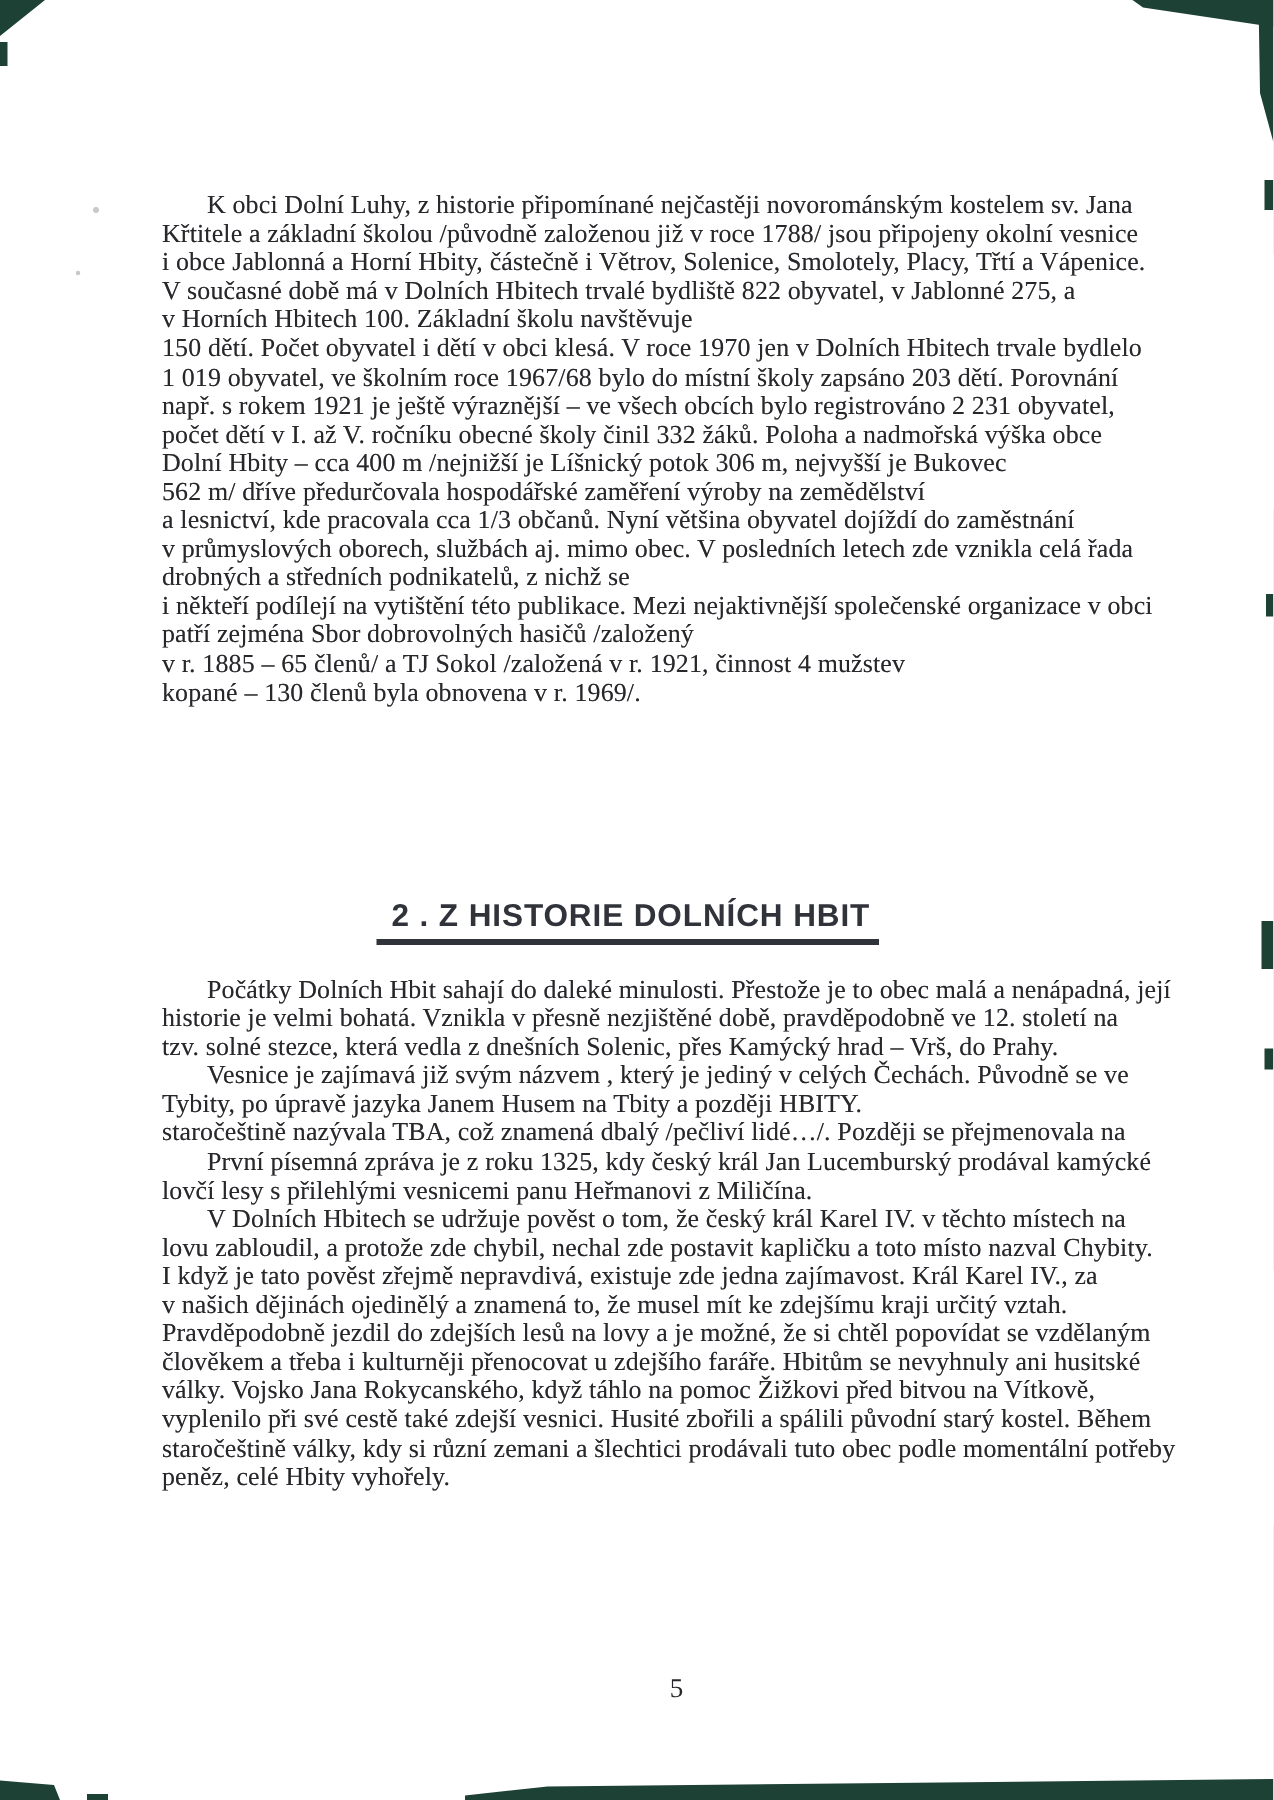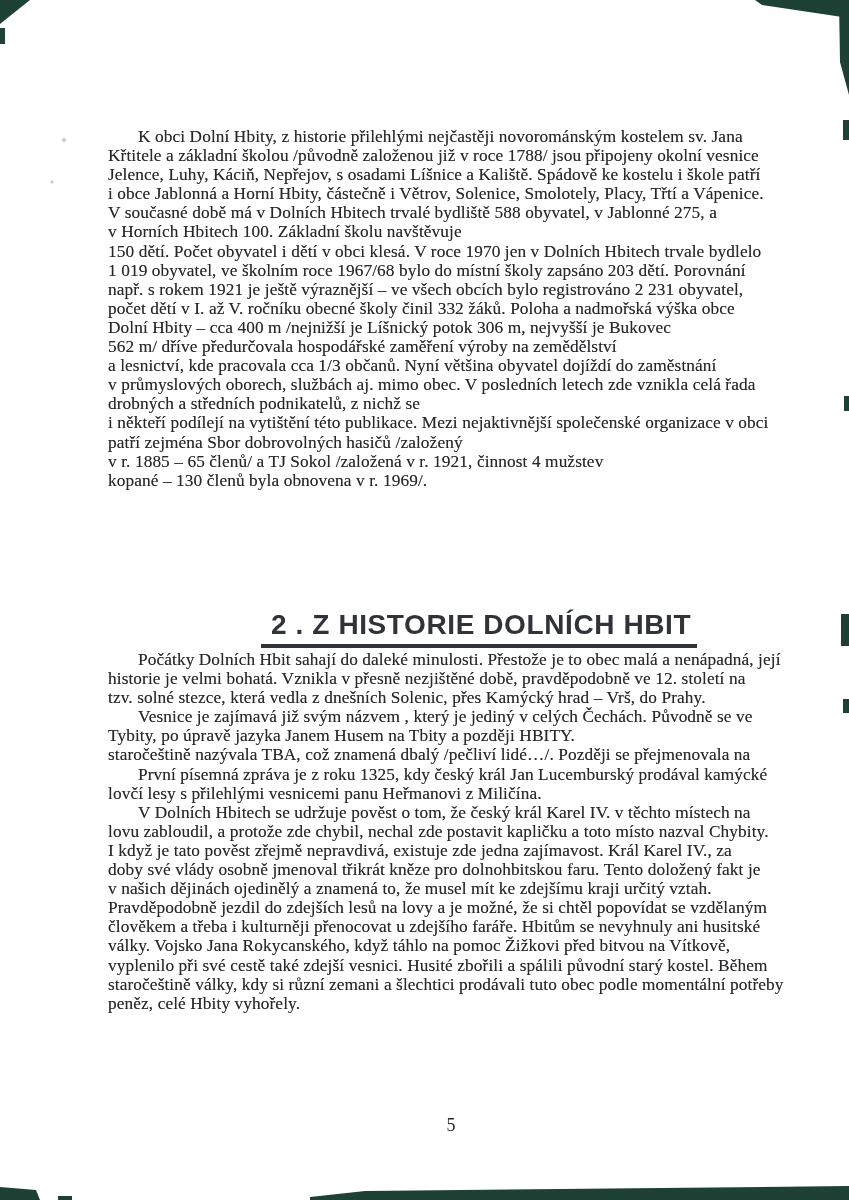--- a/index.html
+++ b/index.html
@@ -25,24 +25,24 @@
     letter-spacing:0.1px;
   }
   .tl { white-space:nowrap; text-shadow:0 0 .4px rgba(20,20,24,.45); }
   .ind { padding-left:30px; }
   .intro { top:127px; }
   .history { top:650px; }
 
   .heading {
     position:absolute;
     top:592px; left:244px;
-    margin:17px;
+    margin:7px;
     font-family:"Liberation Sans", sans-serif;
     font-weight:bold;
-    font-size:28px;
+    font-size:21px;
     letter-spacing:0.6px;
     color:var(--heading-ink,#31333b);
     border-bottom:4px solid var(--heading-ink,#31333b);
     padding:0 6px 3px 10px;
     white-space:nowrap;
   }
 
   .page-number {
     position:absolute;
     top:1114px; left:436px;
@@ -67,25 +67,24 @@
     <rect class="mark" x="841" y="614" width="8" height="32"></rect>
     <rect class="mark" x="843" y="699" width="6" height="14"></rect>
     <polygon class="mark" points="310,1197 365,1191 849,1186 849,1200 310,1200"></polygon>
     <polygon class="mark" points="0,1187 36,1190 40,1200 0,1200"></polygon>
     <rect class="mark" x="58" y="1196" width="14" height="4"></rect>
     <circle class="speck" cx="64" cy="140" r="2"></circle>
     <circle class="speck" cx="52" cy="182" r="1.5"></circle>
   </svg>
 
   <div class="block intro">
-      <div class="tl ind">K obci Dolní Hbity, z historie přilehlými nejčastěji novorománským kostelem sv. Jana</div>
+      <div class="tl ind">K obci Dolní Luhy, z historie připomínané nejčastěji novorománským kostelem sv. Jana</div>
       <div class="tl">Křtitele a základní školou /původně založenou již v roce 1788/ jsou připojeny okolní vesnice</div>
-      <div class="tl">Jelence, Luhy, Káciň, Nepřejov, s osadami Líšnice a Kaliště. Spádově ke kostelu i škole patří</div>
       <div class="tl">i obce Jablonná a Horní Hbity, částečně i Větrov, Solenice, Smolotely, Placy, Třtí a Vápenice.</div>
-      <div class="tl">V současné době má v Dolních Hbitech trvalé bydliště 588 obyvatel, v Jablonné 275, a</div>
+      <div class="tl">V současné době má v Dolních Hbitech trvalé bydliště 822 obyvatel, v Jablonné 275, a</div>
       <div class="tl">v Horních Hbitech 100. Základní školu navštěvuje</div>
       <div class="tl">150 dětí. Počet obyvatel i dětí v obci klesá. V roce 1970 jen v Dolních Hbitech trvale bydlelo</div>
       <div class="tl">1 019 obyvatel, ve školním roce 1967/68 bylo do místní školy zapsáno 203 dětí. Porovnání</div>
       <div class="tl">např. s rokem 1921 je ještě výraznější – ve všech obcích bylo registrováno 2 231 obyvatel,</div>
       <div class="tl">počet dětí v I. až V. ročníku obecné školy činil 332 žáků. Poloha a nadmořská výška obce</div>
       <div class="tl">Dolní Hbity – cca 400 m /nejnižší je Líšnický potok 306 m, nejvyšší je Bukovec</div>
       <div class="tl">562 m/ dříve předurčovala hospodářské zaměření výroby na zemědělství</div>
       <div class="tl">a lesnictví, kde pracovala cca 1/3 občanů. Nyní většina obyvatel dojíždí do zaměstnání</div>
       <div class="tl">v průmyslových oborech, službách aj. mimo obec. V posledních letech zde vznikla celá řada</div>
       <div class="tl">drobných a středních podnikatelů, z nichž se</div>
@@ -102,21 +101,20 @@
       <div class="tl">historie je velmi bohatá. Vznikla v přesně nezjištěné době, pravděpodobně ve 12. století na</div>
       <div class="tl">tzv. solné stezce, která vedla z dnešních Solenic, přes Kamýcký hrad – Vrš, do Prahy.</div>
       <div class="tl ind">Vesnice je zajímavá již svým názvem , který je jediný v celých Čechách. Původně se ve</div>
       <div class="tl">Tybity, po úpravě jazyka Janem Husem na Tbity a později HBITY.</div>
       <div class="tl">staročeštině nazývala TBA, což znamená dbalý /pečliví lidé…/. Později se přejmenovala na</div>
       <div class="tl ind">První písemná zpráva je z roku 1325, kdy český král Jan Lucemburský prodával kamýcké</div>
       <div class="tl">lovčí lesy s přilehlými vesnicemi panu Heřmanovi z Miličína.</div>
       <div class="tl ind">V Dolních Hbitech se udržuje pověst o tom, že český král Karel IV. v těchto místech na</div>
       <div class="tl">lovu zabloudil, a protože zde chybil, nechal zde postavit kapličku a toto místo nazval Chybity.</div>
       <div class="tl">I když je tato pověst zřejmě nepravdivá, existuje zde jedna zajímavost. Král Karel IV., za</div>
-      <div class="tl">doby své vlády osobně jmenoval třikrát kněze pro dolnohbitskou faru. Tento doložený fakt je</div>
       <div class="tl">v našich dějinách ojedinělý a znamená to, že musel mít ke zdejšímu kraji určitý vztah.</div>
       <div class="tl">Pravděpodobně jezdil do zdejších lesů na lovy a je možné, že si chtěl popovídat se vzdělaným</div>
       <div class="tl">člověkem a třeba i kulturněji přenocovat u zdejšího faráře. Hbitům se nevyhnuly ani husitské</div>
       <div class="tl">války. Vojsko Jana Rokycanského, když táhlo na pomoc Žižkovi před bitvou na Vítkově,</div>
       <div class="tl">vyplenilo při své cestě také zdejší vesnici. Husité zbořili a spálili původní starý kostel. Během</div>
       <div class="tl">staročeštině války, kdy si různí zemani a šlechtici prodávali tuto obec podle momentální potřeby</div>
       <div class="tl">peněz, celé Hbity vyhořely.</div>
     </div>
 
   <div class="page-number">5</div>

